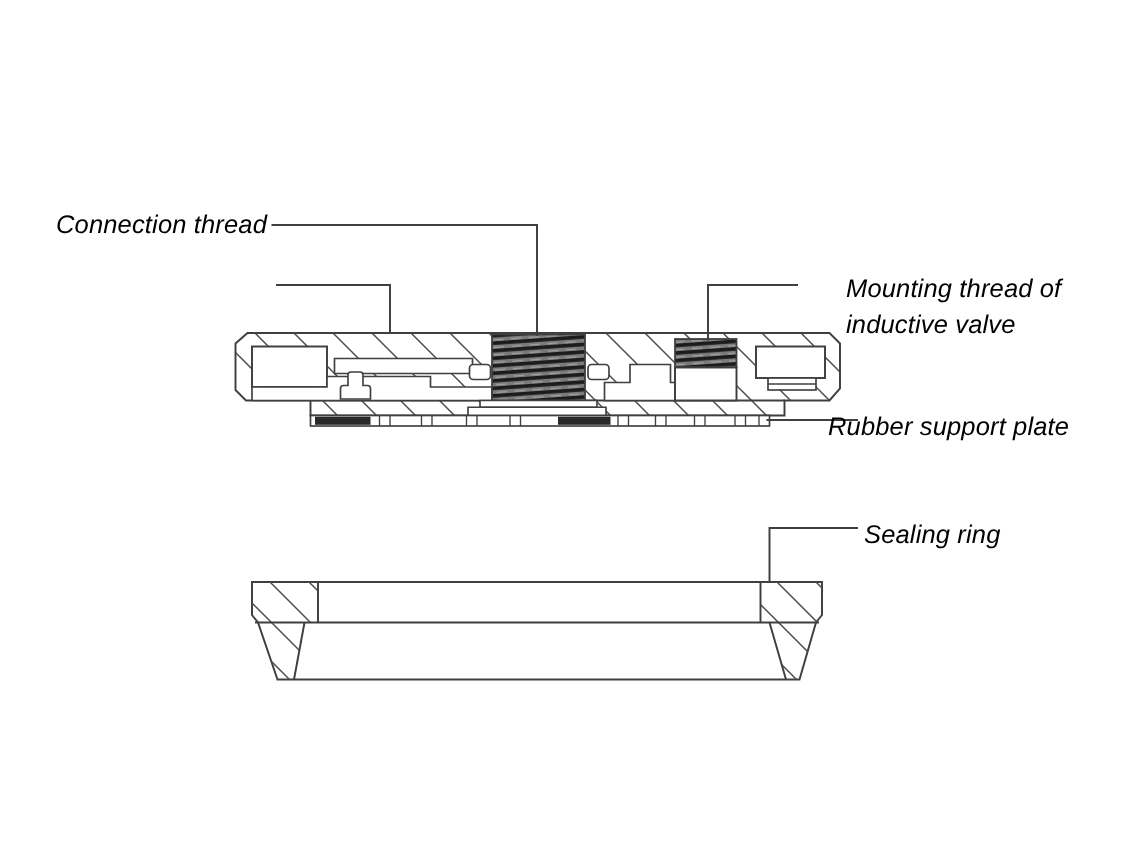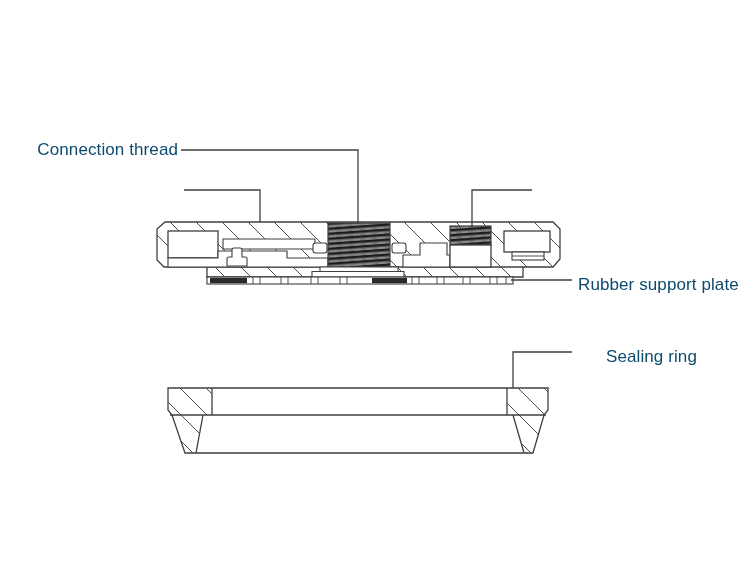--- a/index.html
+++ b/index.html
@@ -8,23 +8,24 @@
     width:750px;height:562px;
     background:#ffffff;
     font-family:"Liberation Sans", sans-serif;
     overflow:hidden;
   }
   .canvas svg{position:absolute;left:0;top:0;}
   .lbl{
     position:absolute;
     font-size:17px;
     line-height:20px;
-    color:#0c4a6e;
+    color:#000000;
     white-space:nowrap;
     letter-spacing:0.1px;
+    font-style:italic;
   }
   .lbl.right{text-align:right;}
   .lbl.twoline{line-height:24px;white-space:normal;width:170px;}
 </style>
 </head>
 <body>
 
 <div class="canvas">
 
   <svg width="750" height="562" viewBox="0 0 750 562">
@@ -97,18 +98,22 @@
       <path d="M212,388 V415"></path>
       <path d="M507,388 V415"></path>
       <path d="M203,415 L196,453"></path>
       <path d="M513,415 L524,453"></path>
     </g>
   </svg>
 
   <div class="lbl right" style="left:18px;top:140px;width:160px;">Connection thread</div>
 
 
+  <div class="lbl twoline" style="left:564px;top:181px;">
+    <span>Mounting thread of</span><br>
+    <span>inductive valve</span>
+  </div>
 
-  <div class="lbl" style="left:578px;top:275px;">Rubber support plate</div>
+  <div class="lbl" style="left:552px;top:275px;">Rubber support plate</div>
 
-  <div class="lbl" style="left:606px;top:347px;text-align:center;">Sealing ring</div>
+  <div class="lbl" style="left:576px;top:347px;text-align:center;">Sealing ring</div>
 
 </div>
 
 </body></html>

